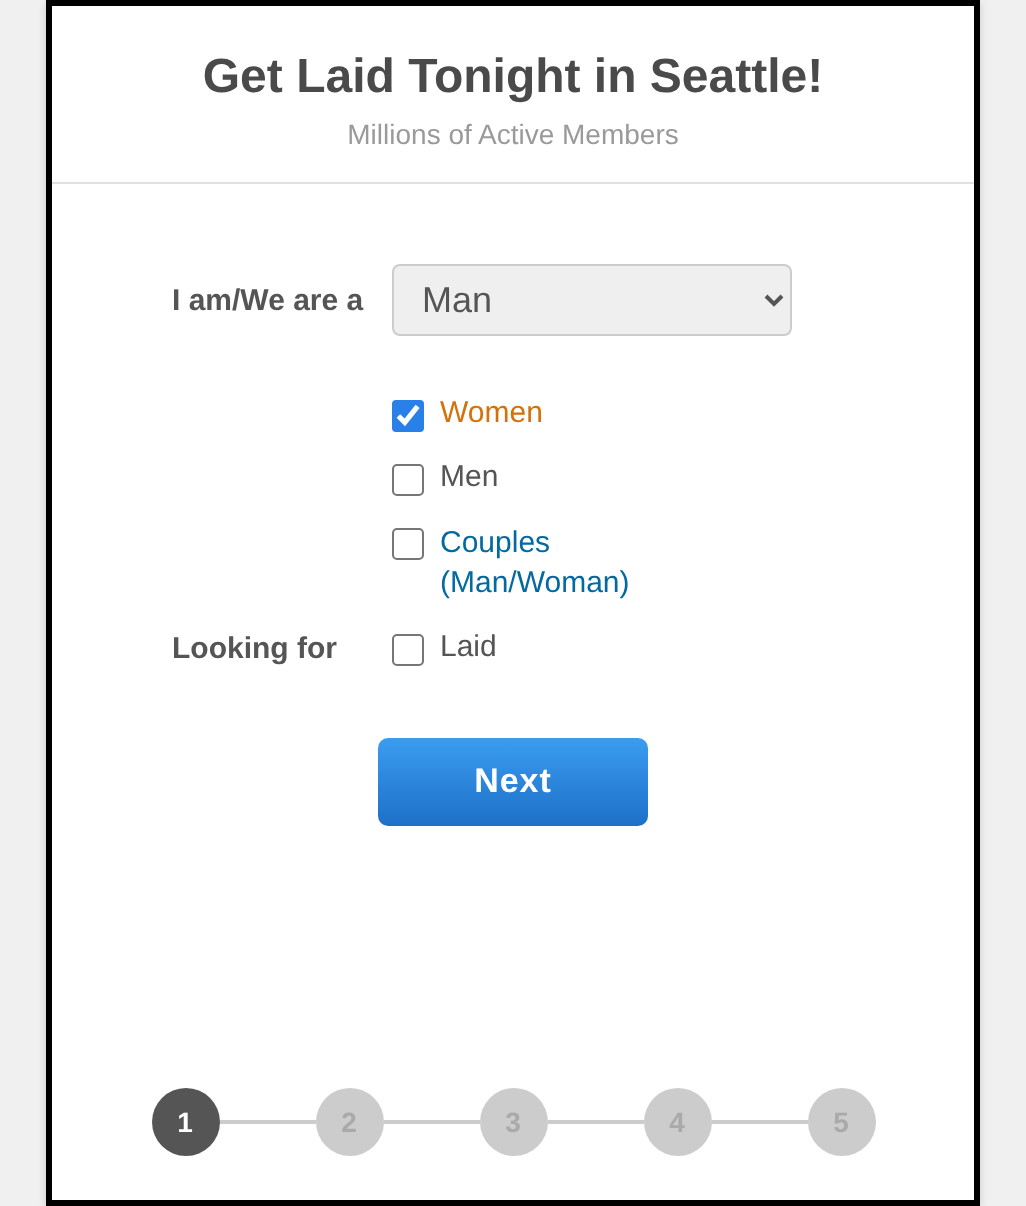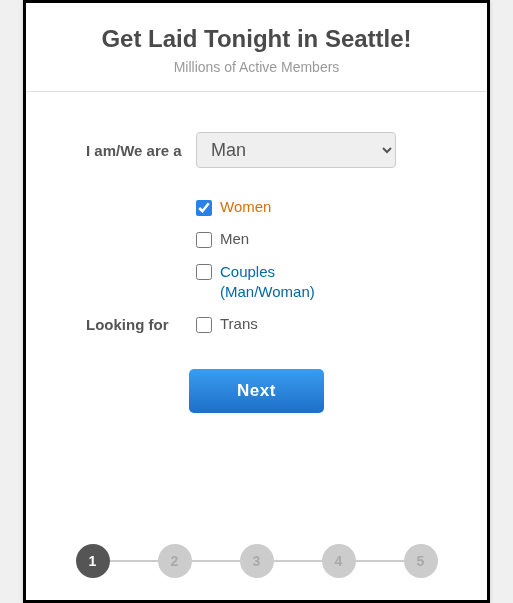--- a/index.html
+++ b/index.html
@@ -183,21 +183,21 @@
           <label for="cb-men" class="checkbox-label-men">Men</label>
         </div>
 
         <div class="checkbox-item">
           <input type="checkbox" id="cb-couples" style="">
           <label for="cb-couples" class="checkbox-label-couples">Couples<br>(Man/Woman)</label>
         </div>
 
         <div class="checkbox-item">
           <input type="checkbox" id="cb-trans" style="">
-          <label for="cb-trans" class="checkbox-label-trans">Trans</label>
+          <label for="cb-trans" class="checkbox-label-trans">Laid</label>
         </div>
 
       </div>
     </div>
 
     <div class="next-btn-row">
       <button class="next-btn">Next</button>
     </div>
 
   </div>

